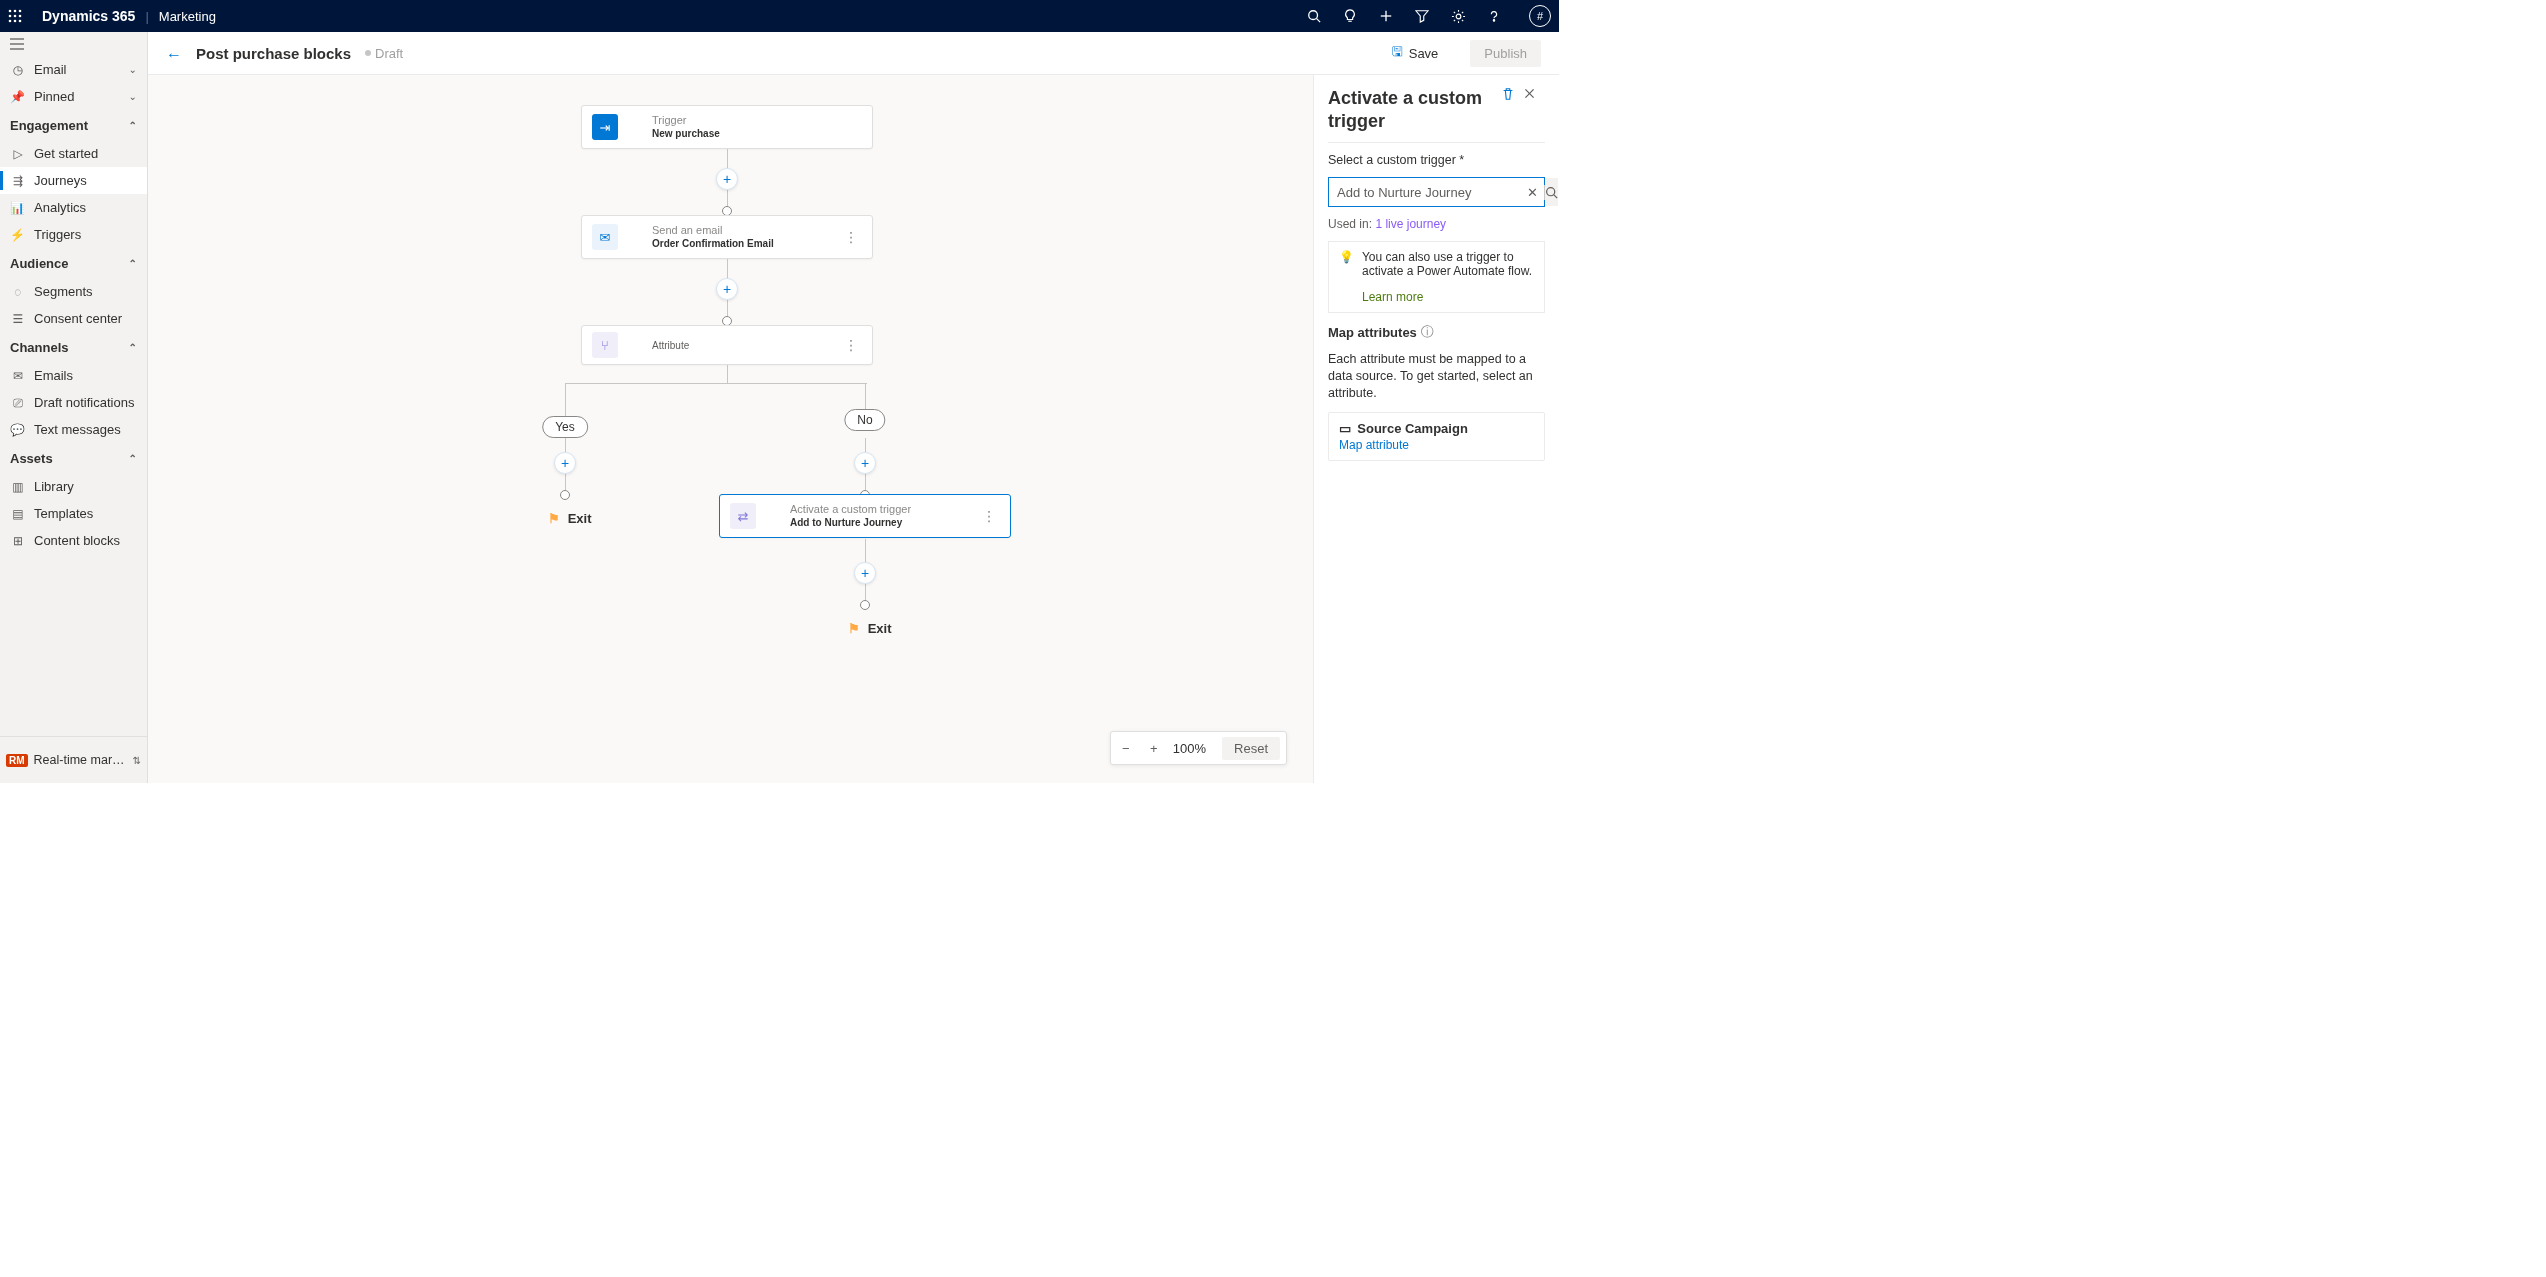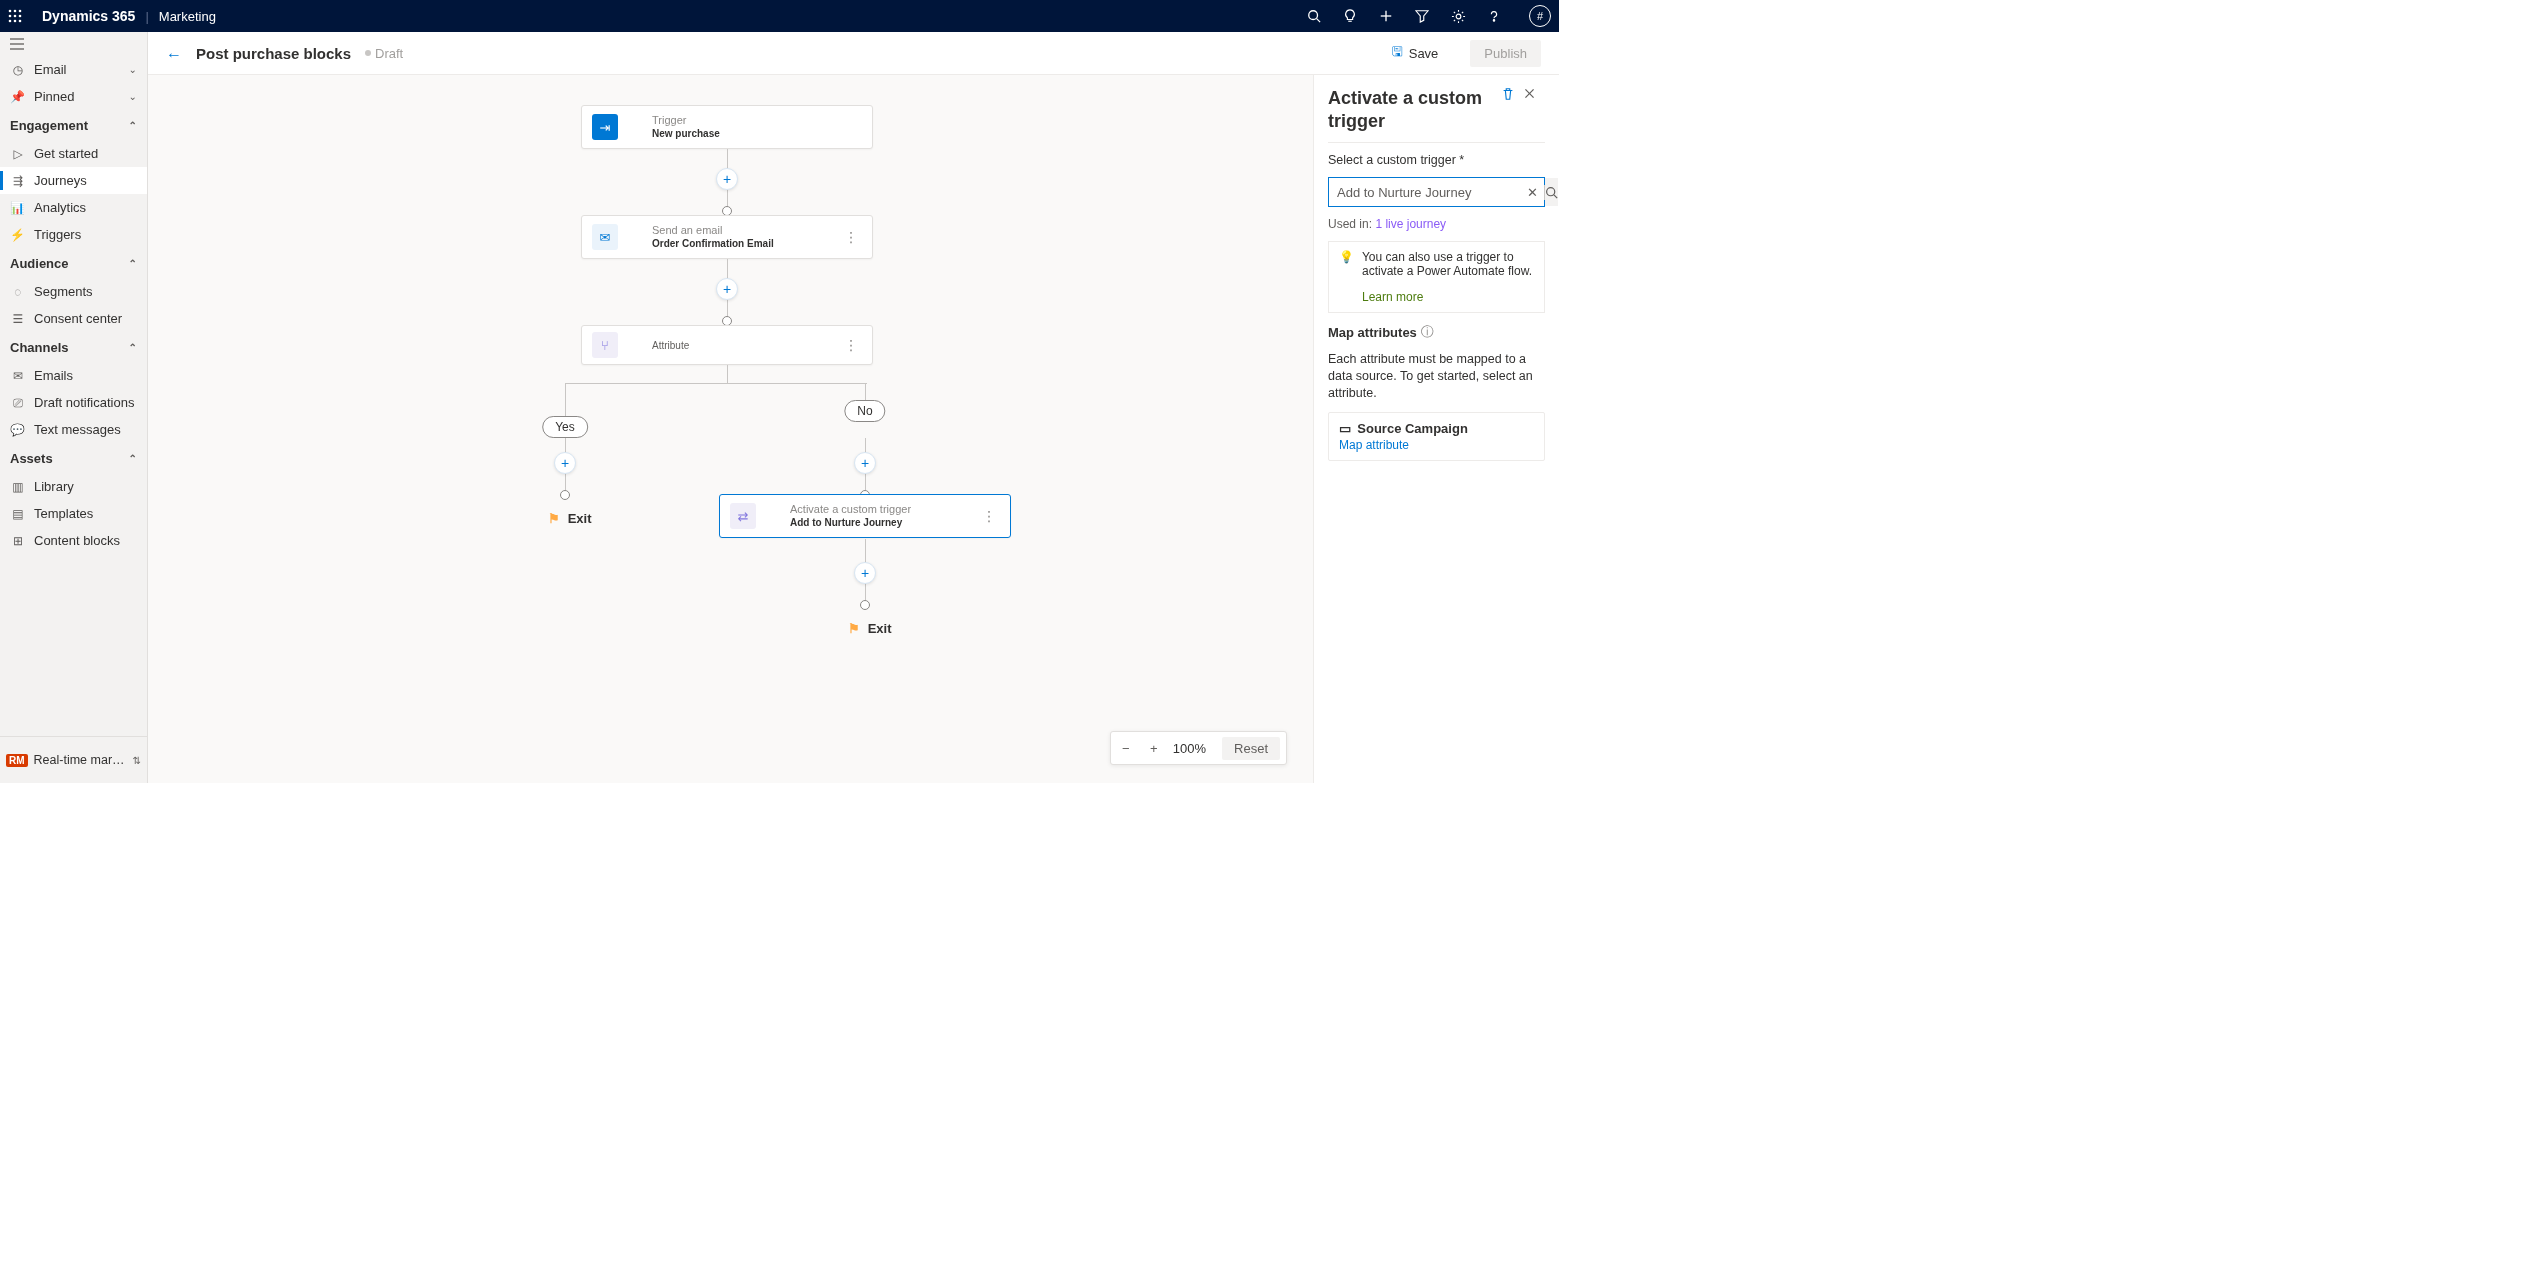--- a/index.html
+++ b/index.html
@@ -311,21 +311,21 @@
         </div>
 
         <div class="vline" style="left:579px; top:290px; height:18px;"></div>
         <div class="hline" style="left:417px; top:308px; width:302px;"></div>
         <div class="vline" style="left:417px; top:308px; height:34px;"></div>
         <div class="vline" style="left:717px; top:308px; height:34px;"></div>
 
         <div class="pill" style="left:417px; top:352px;">
             <span>Yes</span>
           </div>
-        <div class="pill" style="left:717px; top:336px;">
+        <div class="pill" style="left:717px; top:345px;">
             <span>No</span>
           </div>
 
         <div class="vline" style="left:417px; top:363px; height:60px;"></div>
         <div class="plus" style="left:417px; top:388px;">+</div>
         <div class="ring" style="left:417px; top:420px;"></div>
         <div class="exit" style="left:400px; top:436px;">
             <span class="flag">⚑</span>
             <span>Exit</span>
           </div>

